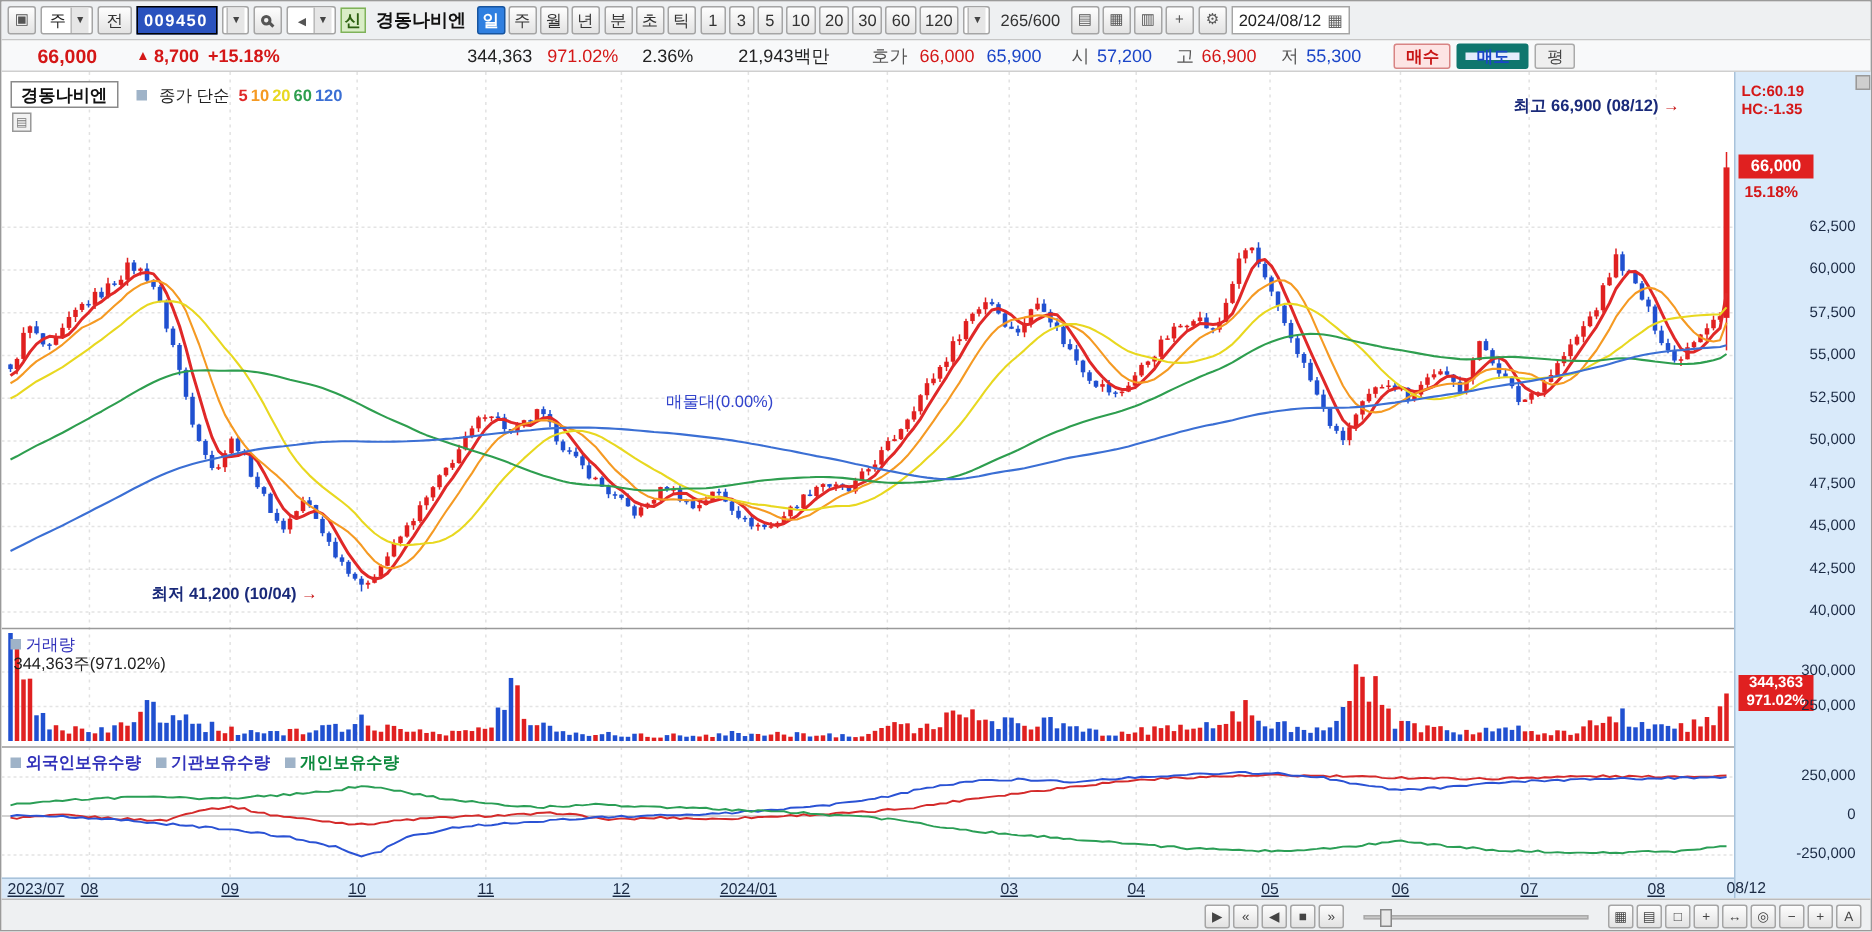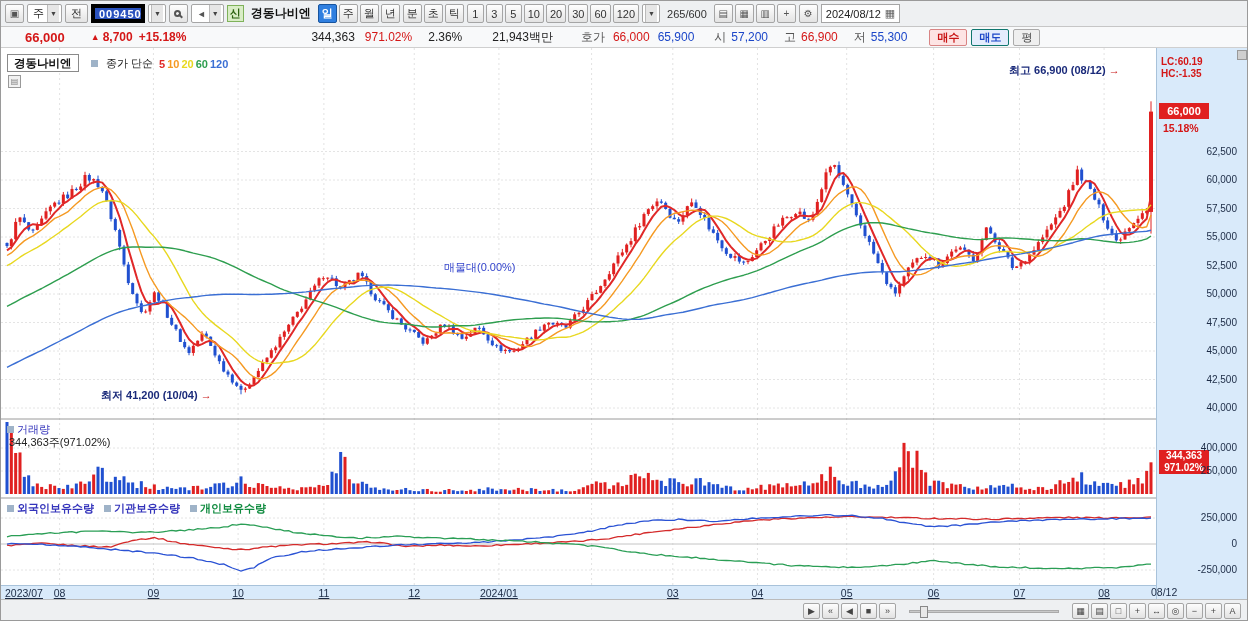--- a/index.html
+++ b/index.html
@@ -8,37 +8,37 @@
 #app{position:relative;width:1248px;height:621px;background:#fff;overflow:hidden;font-size:12px;color:#222;border:1px solid #9a9a9a;}
 
 #toolbar{position:absolute;left:0;top:0;width:100%;height:26px;background:#eef0f2;border-bottom:1px solid #c6c6c6;display:flex;align-items:center;gap:3px;padding:0 4px;}
 .tbtn{height:19px;min-width:20px;padding:0 5px;background:linear-gradient(#fefefe,#e3e3e3);border:1px solid #a5a5a5;border-radius:2px;font-size:11px;display:inline-flex;align-items:center;justify-content:center;color:#333;cursor:default;white-space:nowrap;}
 .tbtn.sel{background:#2f7fe0;color:#fff;border-color:#17549e;font-weight:bold;}
 .tsmall{min-width:17px;padding:0 3px;}
 .tico{min-width:19px;padding:0 2px;font-size:10px;color:#555;}
 .combo{height:19px;background:#fff;border:1px solid #a5a5a5;border-radius:2px;display:inline-flex;align-items:center;gap:3px;padding:0 2px 0 5px;font-size:11px;}
 .combo .arr{font-size:7px;color:#444;background:#e6e6e6;border-left:1px solid #bbb;padding:2px 2px;align-self:stretch;display:flex;align-items:center;}
 .arronly{padding-left:2px;}
-#codebox{width:54px;height:19px;background:#2a52be;color:#fff;font-weight:bold;border:4px solid #000000;font-size:11px;display:inline-flex;align-items:center;padding:0 4px;letter-spacing:1px;}
+#codebox{width:54px;height:19px;background:#2a52be;color:#fff;font-weight:bold;border:1px solid #000000;font-size:11px;display:inline-flex;align-items:center;padding:0 4px;letter-spacing:1px;}
 .mag{width:7px;height:7px;border:2px solid #555;border-radius:50%;position:relative;display:inline-block;margin:2px 3px 2px 1px;}
 .mag::after{content:'';position:absolute;width:5px;height:2px;background:#555;transform:rotate(45deg);right:-4px;bottom:-2px;}
 #shinbadge{width:17px;height:17px;background:#d9edc6;border:1px solid #7fb25a;color:#2c6010;font-size:11px;display:inline-flex;align-items:center;justify-content:center;font-weight:bold;}
 #tstock{font-weight:bold;color:#111;padding:0 4px;font-size:12px;white-space:nowrap;}
 #candlecount{font-size:11px;color:#333;padding:0 4px;white-space:nowrap;}
 #datebox{height:19px;border:1px solid #a5a5a5;background:#fff;display:inline-flex;align-items:center;gap:4px;padding:0 4px;font-size:11px;}
 #datebox .cal{color:#666;font-size:11px;}
 .grp{display:inline-flex;gap:2px;align-items:center;}
 
 #quotebar{position:absolute;top:26px;left:0;width:100%;height:21px;background:#f8f9fa;border-bottom:1px solid #cfcfcf;display:flex;align-items:center;font-size:12px;white-space:nowrap;}
 .red{color:#d41717;}.blue{color:#1b46c8;}.grayl{color:#555;}
 .bold{font-weight:bold;}
 #quotebar .tri{font-size:9px;margin-left:26px;}
 .qbtn{height:17px;padding:0 7px;font-size:11px;border-radius:2px;display:inline-flex;align-items:center;cursor:default;}
 .buy{background:#fde4e4;border:1px solid #d88484;color:#c81414;font-weight:bold;margin-left:22px;}
-.sell{background:#e4ecfc;border:1px solid #0f766e;color:#1b46c8;font-weight:bold;margin-left:4px;}
+.sell{background:#e4ecfc;border:6px solid #0f766e;color:#1b46c8;font-weight:bold;margin-left:4px;}
 .avg{background:#efefef;border:1px solid #aaa;color:#444;margin-left:4px;}
 
 #chartwrap{position:absolute;top:47px;left:0;width:1248px;height:551px;background:#fff;}
 #chart-svg{position:absolute;left:0;top:0;}
 #gutter{position:absolute;left:1155px;top:0;width:93px;height:551px;background:#d9eafa;border-left:1px solid #a8c2da;font-size:11px;}
 #xaxis{position:absolute;left:0;top:537px;width:1155px;height:14px;background:#d9eafa;border-top:1px solid #a8c2da;}
 .xlab{position:absolute;top:1px;font-size:10.5px;color:#1b2a44;text-align:center;width:44px;text-decoration:underline;}
 .glabel{position:absolute;left:0;width:80px;text-align:right;font-size:10px;color:#1b2a44;}
 #stocktab{position:absolute;left:6px;top:6px;height:18px;border:1px solid #8a8a8a;background:#fff;padding:0 6px;font-size:11.5px;font-weight:bold;display:inline-flex;align-items:center;color:#111;}
 #legtoggle{position:absolute;left:7px;top:27px;width:13px;height:13px;border:1px solid #999;background:#f2f2f2;font-size:8px;color:#777;display:flex;align-items:center;justify-content:center;}
@@ -1064,21 +1064,21 @@
     <div class="glabel" style="top: 97.5px;">62,500</div>
         <div class="glabel" style="top: 126px;">60,000</div>
         <div class="glabel" style="top: 154.5px;">57,500</div>
         <div class="glabel" style="top: 183px;">55,000</div>
         <div class="glabel" style="top: 211.5px;">52,500</div>
         <div class="glabel" style="top: 240px;">50,000</div>
         <div class="glabel" style="top: 268.5px;">47,500</div>
         <div class="glabel" style="top: 297px;">45,000</div>
         <div class="glabel" style="top: 325.5px;">42,500</div>
         <div class="glabel" style="top: 354px;">40,000</div>
-        <div class="glabel" style="top: 394px;">400,000</div>
+        <div class="glabel" style="top: 394px;">300,000</div>
         <div class="glabel" style="top: 417px;">250,000</div>
         <div class="glabel" style="top: 464px;">250,000</div>
         <div class="glabel" style="top: 490px;">0</div>
         <div class="glabel" style="top: 516px;">-250,000</div>
       </div>
     <div id="xend">08/12</div>
   </div>
 
   <div id="bottombar">
     <span class="spacer"></span>

